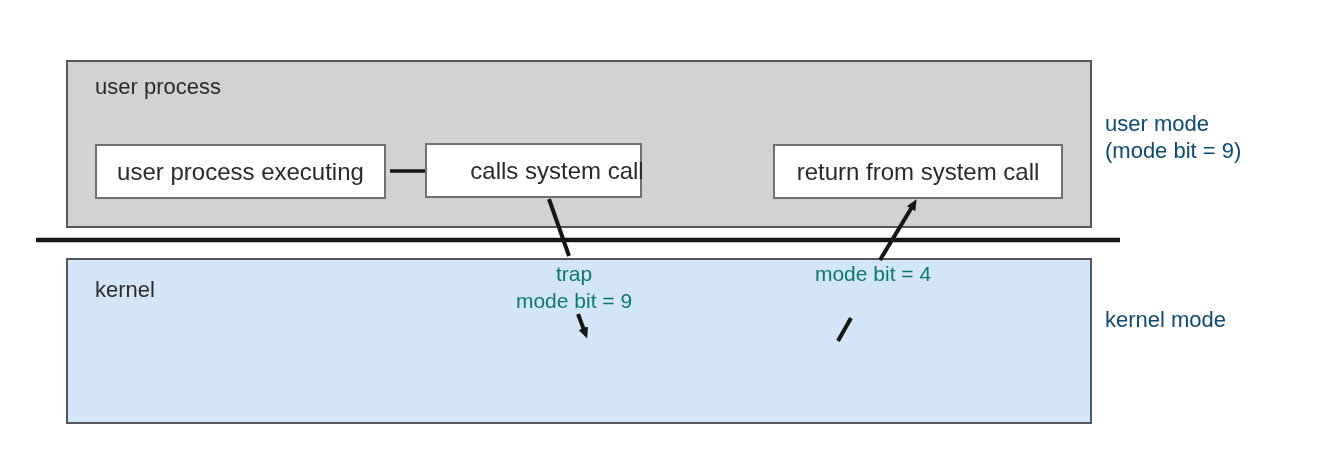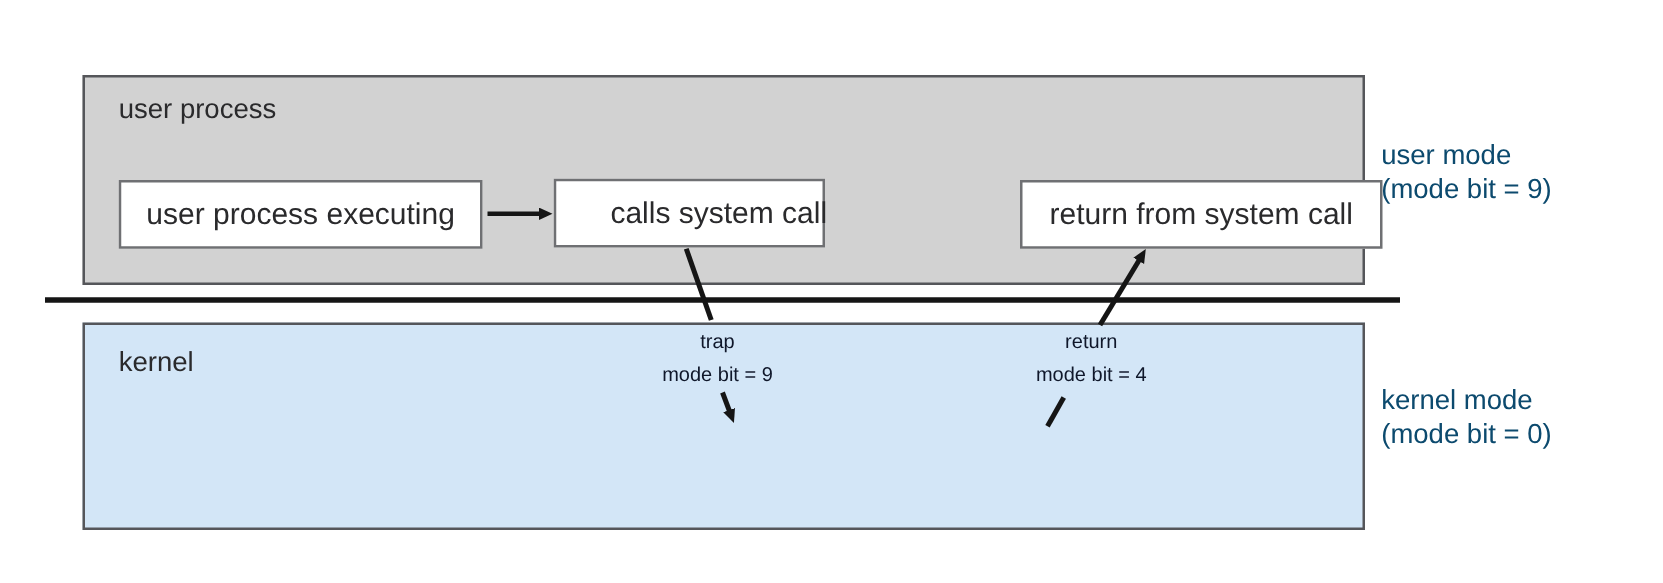--- a/index.html
+++ b/index.html
@@ -45,30 +45,30 @@
     border: 2px solid #6f7073;
     box-sizing: border-box;
     display: flex;
     align-items: center;
     justify-content: center;
     font-size: 24px;
     white-space: nowrap;
     color: #2a2a2c;
   }
   .node.upe { left: 95px;  top: 144px; width: 291px; height: 55px; }
-  .node.csc { left: 443px; top: 143px; width: 217px; height: 55px; padding-left: 47px; }
-  .node.rfs { left: 773px; top: 144px; width: 290px; height: 55px; margin-left: 43px; }
+  .node.csc { left: 425px; top: 143px; width: 217px; height: 55px; padding-left: 47px; }
+  .node.rfs { left: 773px; top: 144px; width: 290px; height: 55px; }
   .node.esc { left: 590px; top: 340px; width: 250px; height: 55px; }
   .transition {
     position: absolute;
     width: 200px;
     text-align: center;
-    font-size: 16px;
+    font-size: 21px;
     line-height: 27px;
-    color: #0f172a;
+    color: #0f766e;
     white-space: nowrap;
   }
   .transition.trap   { left: 474px; top: 260px; }
   .transition.return { left: 773px; top: 260px; }
   .side-label {
     position: absolute;
     left: 1105px;
     font-size: 22px;
     line-height: 27px;
     color: #0c4a6e;
@@ -124,26 +124,24 @@
 
   <div class="node upe">user process executing</div>
   <div class="node csc">calls system call</div>
   <div class="node rfs">return from system call</div>
 
   <div class="transition trap">
     <div>trap</div>
     <div>mode bit = 9</div>
   </div>
   <div class="transition return">
-    <div>return</div>
     <div>mode bit = 4</div>
   </div>
 
   <div class="side-label user-mode">
     <div>user mode</div>
     <div>(mode bit = 9)</div>
   </div>
   <div class="side-label kernel-mode">
     <div>kernel mode</div>
-    <div>(mode bit = 0)</div>
   </div>
 
 </div>
 
 </body></html>

